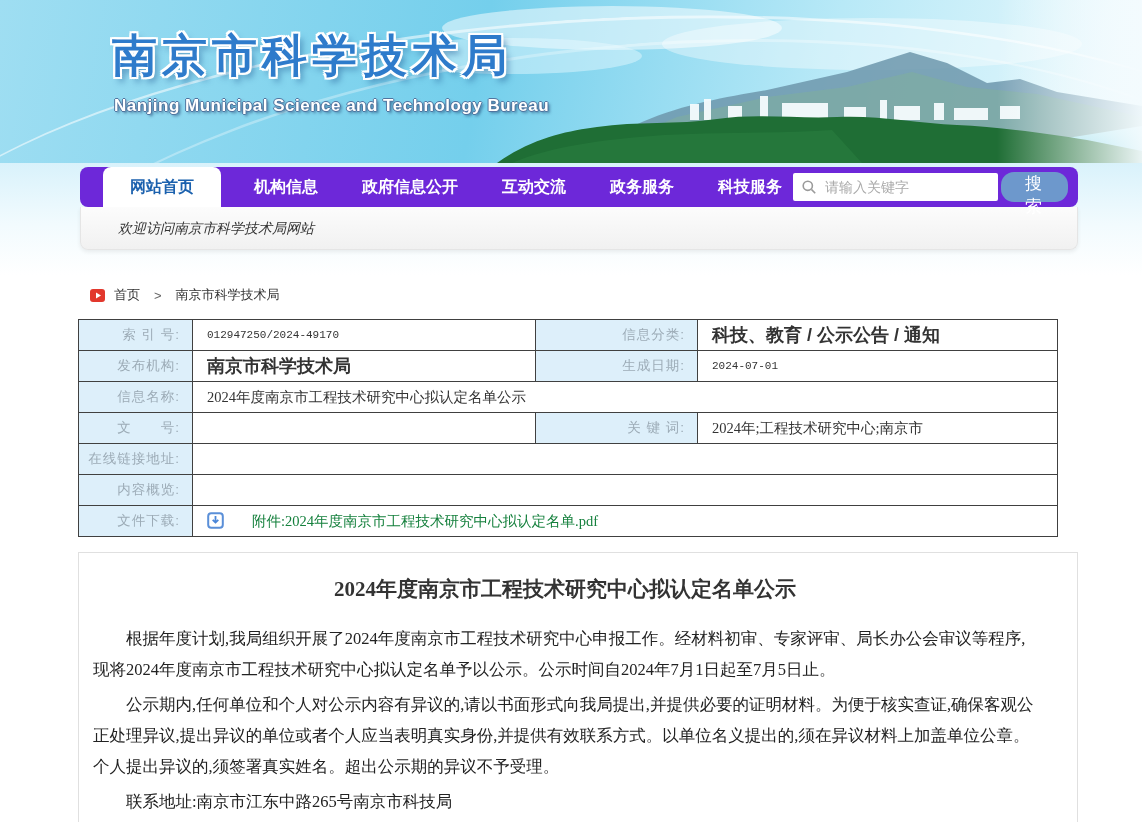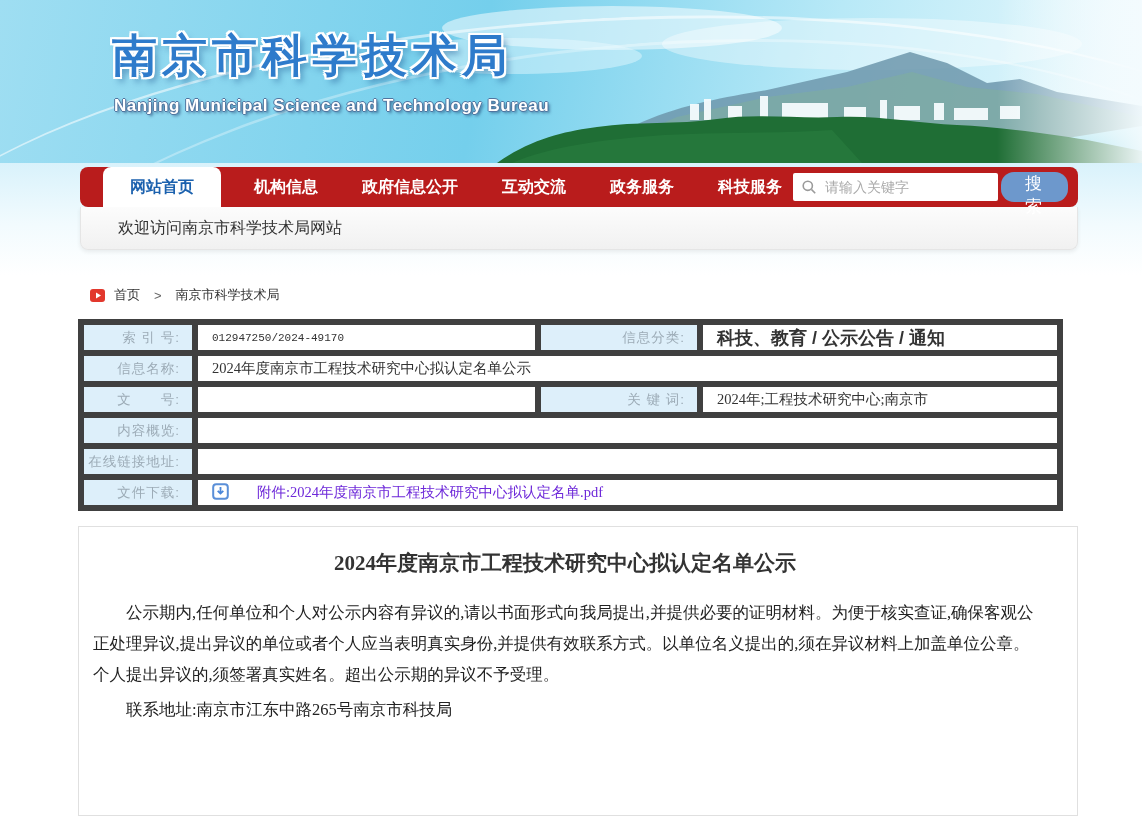--- a/index.html
+++ b/index.html
@@ -47,21 +47,21 @@
   .banner-fade {
     position: absolute; left: 0; top: 163px; width: 100%; height: 112px;
     background: linear-gradient(180deg, #d9f2fb 0%, #f2fbfe 55%, #ffffff 100%);
     z-index: 0;
   }
 
   
   .container { position: relative; z-index: 2; width: 998px; margin: 4px 0 0 80px; }
   .navbar {
     display: flex; align-items: stretch;
-    height: 40px; background: #b91c1c; border-radius: 8px;
+    height: 40px; background: #6d28d9; border-radius: 8px;
   }
   .tab {
     line-height: 40px; color: #fff; font-size: 16px; font-weight: bold;
     padding: 0 11px; white-space: nowrap; cursor: pointer;
   }
   .tab + .tab { margin-left: 22px; }
   .tab.active {
     background: #fff; color: #1b61ae;
     border-radius: 8px 8px 0 0;
     margin-left: 23px; padding: 0 27px;
@@ -80,51 +80,51 @@
     background: #6d98cc; color: #fff; border: none; border-radius: 13px;
     font-size: 17px; letter-spacing: 2px; cursor: pointer;
     font-family: "Liberation Sans", sans-serif;
   }
   .welcomebar {
     height: 43px; line-height: 42px; padding-left: 37px;
     background: linear-gradient(180deg, #fcfcfc, #f1f1f1);
     border: 1px solid #e5e5e5; border-top: none;
     border-radius: 0 0 8px 8px;
     box-shadow: 0 2px 4px rgba(0,0,0,.07);
-    font-size: 16px; color: #333;
+    font-size: 14px; color: #333; font-style: italic;
   }
 
   
   .breadcrumb {
     position: relative; z-index: 2;
     margin: 36px 0 0 90px;
     font-size: 13px; color: #333;
     display: flex; align-items: center;
   }
   .crumb-icon { display: inline-block; margin-right: 9px; line-height: 0; }
   .crumb-link { cursor: pointer; }
   .crumb-sep { margin: 0 14px; color: #666; }
 
   
   .meta {
     margin: 15px 0 0 78px;
     border-collapse: collapse; table-layout: fixed; width: 979px;
     font-size: 13.5px;
   }
-  .meta td { border: 6px solid #404040; height: 31px; overflow: hidden; white-space: nowrap; }
+  .meta td { border: 1px solid #404040; height: 31px; overflow: hidden; white-space: nowrap; }
   .meta td.lbl {
     background: #ddeffa; color: #9cabb6;
     text-align: right; padding-right: 12px; letter-spacing: 1px;
   }
   .meta td.val { background: #fff; padding-left: 14px; color: #333; }
   .meta td.val.mono { font-family: "Liberation Mono", monospace; font-size: 11px; }
   .meta td.val.strong { font-weight: 600; font-size: 18px; }
   .meta td.val.serif { font-family: "Liberation Serif", serif; font-size: 14.5px; }
   .dl-icon { display: inline-block; vertical-align: -3px; margin-right: 28px; line-height: 0; cursor: pointer; }
-  .attach { color: #6d28d9; text-decoration: none; cursor: pointer; font-family: "Liberation Serif", serif; font-size: 14.5px; }
+  .attach { color: #15803d; text-decoration: none; cursor: pointer; font-family: "Liberation Serif", serif; font-size: 14.5px; }
 
   
   .article {
     margin: 15px 0 0 78px; width: 1000px; min-height: 290px;
     background: #fff; border: 1px solid #e0e0e0;
     padding: 12px 40px 30px 14px;
     font-family: "Liberation Serif", serif;
   }
   .article-title {
     text-align: center; font-size: 21px; font-weight: bold; color: #333;
@@ -228,50 +228,57 @@
         <col style="width:360px">
       </colgroup>
     <tbody>
         <tr>
       <td class="lbl">索 引 号:</td>
       <td class="val mono">012947250/2024-49170</td>
       <td class="lbl">信息分类:</td>
       <td class="val strong">科技、教育 / 公示公告 / 通知</td>
     </tr>
     <tr>
+      <td class="lbl">发布机构:</td>
+      <td class="val strong">南京市科学技术局</td>
+      <td class="lbl">生成日期:</td>
+      <td class="val mono">2024-07-01</td>
+    </tr>
+    <tr>
       <td class="lbl">信息名称:</td>
       <td class="val serif" colspan="3">2024年度南京市工程技术研究中心拟认定名单公示</td>
     </tr>
     <tr>
       <td class="lbl">文　　号:</td>
       <td class="val"></td>
       <td class="lbl">关 键 词:</td>
       <td class="val serif">2024年;工程技术研究中心;南京市</td>
     </tr>
     <tr>
+      <td class="lbl">在线链接地址:</td>
+      <td class="val" colspan="3"></td>
+    </tr>
+    <tr>
       <td class="lbl">内容概览:</td>
-      <td class="val" colspan="3"></td>
-    </tr>
-    <tr>
-      <td class="lbl">在线链接地址:</td>
       <td class="val" colspan="3"></td>
     </tr>
     <tr>
       <td class="lbl">文件下载:</td>
       <td class="val" colspan="3">
         <span class="dl-icon">
           <svg width="17" height="17" viewBox="0 0 17 17">
             <rect x="1.2" y="1.2" width="14.6" height="14.6" rx="3" fill="none" stroke="#5a8fd8" stroke-width="2"></rect>
             <path d="M8.5,4 L8.5,10.2 M5.7,7.8 L8.5,10.6 L11.3,7.8" fill="none" stroke="#4a86d8" stroke-width="1.8"></path>
           </svg>
         </span><a class="attach">附件:2024年度南京市工程技术研究中心拟认定名单.pdf</a>
       </td>
     </tr>
   </tbody>
     </table>
 
   <div class="article">
     <div class="article-title">2024年度南京市工程技术研究中心拟认定名单公示</div>
+    <p>根据年度计划,我局组织开展了2024年度南京市工程技术研究中心申报工作。经材料初审、专家评审、局长办公会审议等程序,现将2024年度南京市工程技术研究中心拟认定名单予以公示。公示时间自2024年7月1日起至7月5日止。</p>
     <p>公示期内,任何单位和个人对公示内容有异议的,请以书面形式向我局提出,并提供必要的证明材料。为便于核实查证,确保客观公正处理异议,提出异议的单位或者个人应当表明真实身份,并提供有效联系方式。以单位名义提出的,须在异议材料上加盖单位公章。个人提出异议的,须签署真实姓名。超出公示期的异议不予受理。</p>
     <p>联系地址:南京市江东中路265号南京市科技局</p>
   </div>
 
 </div>
 
 </body></html>

